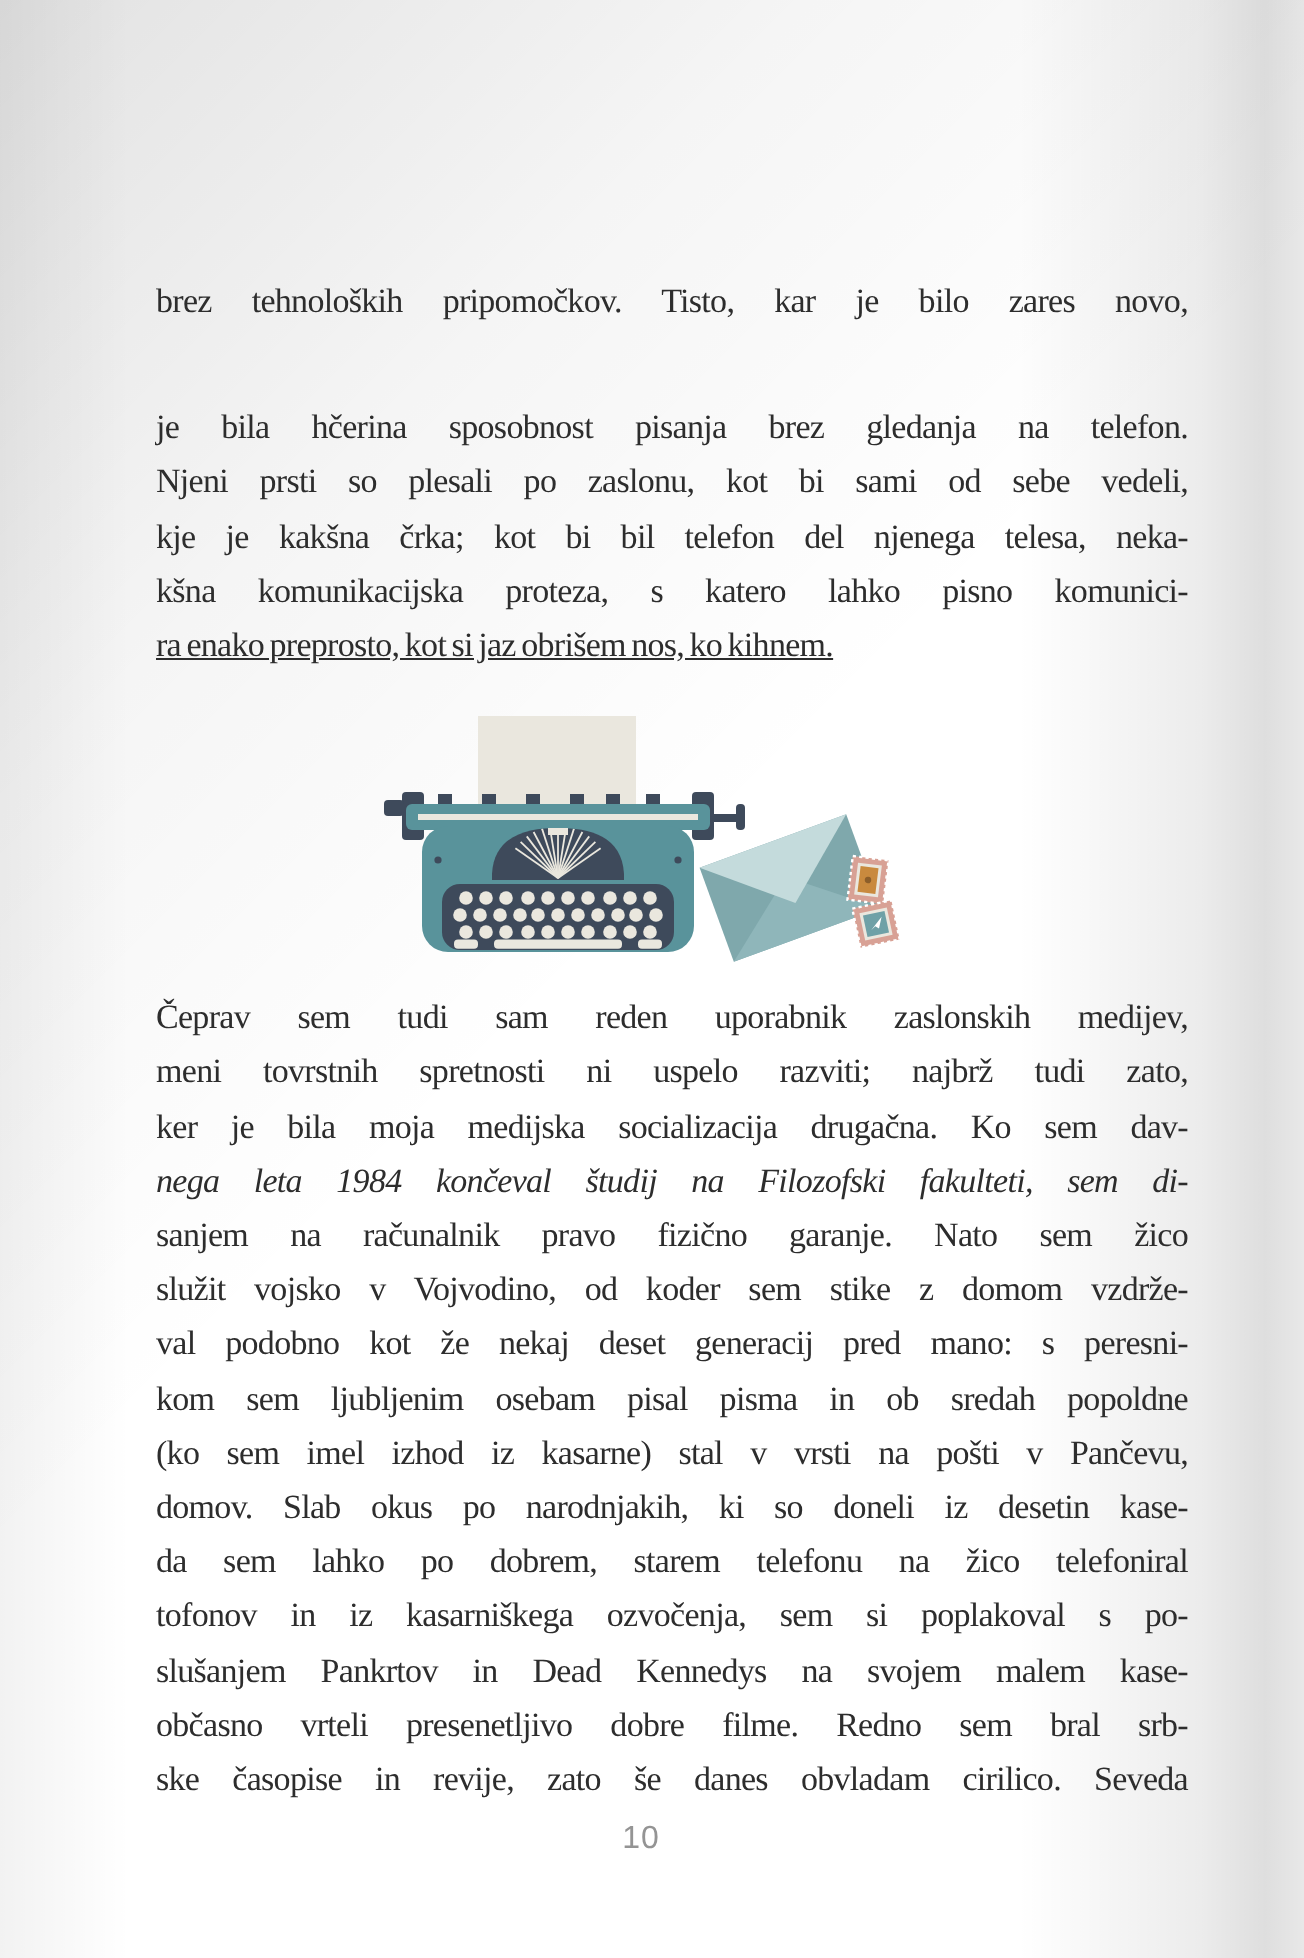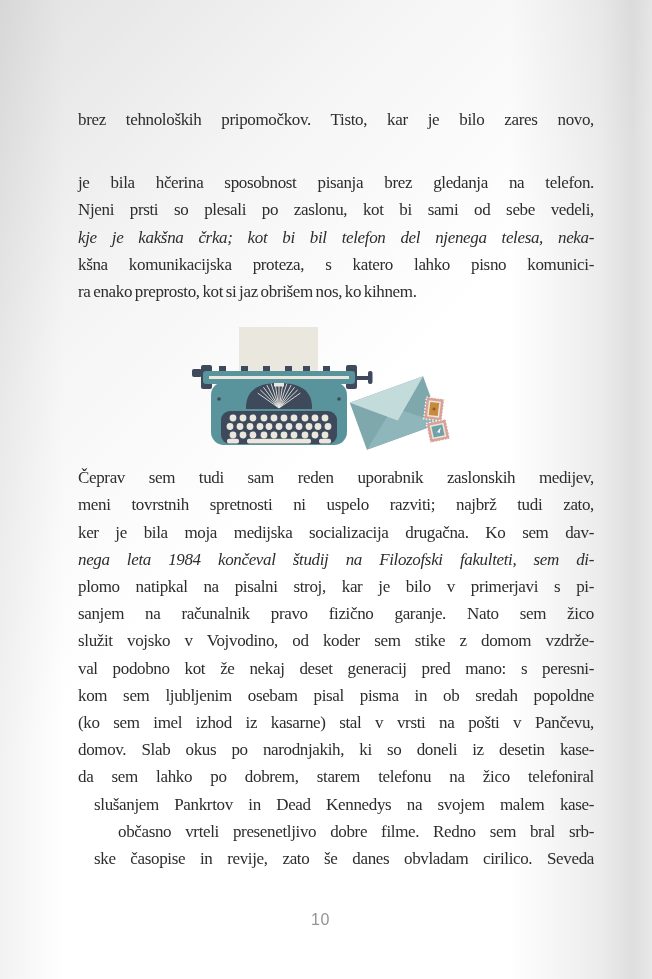--- a/index.html
+++ b/index.html
@@ -30,20 +30,21 @@
     line-height: 27.2px;
     color: #2d2d2d;
     letter-spacing: -0.35px;
     word-spacing: -1.2px;
     text-align: justify;
     text-align-last: justify;
     white-space: normal;
   }
   .para .line.line-last {
     text-align-last: left;
+    text-decoration: underline;
   }
 
   .illustration {
     width: 290px;
     height: 135px;
     margin: 14px auto 10px auto;
   }
   .illustration svg { display: block; }
 
   .page-number {
@@ -58,24 +59,24 @@
   }
 </style>
 </head>
 <body>
 
 <div class="page">
 
   <div class="text-block">
 
     <div class="para">
-        <div class="line" style="color: rgb(45, 45, 45);">brez tehnoloških pripomočkov. Tisto, kar je bilo zares novo,</div>
+        <div class="line" style="color: rgb(45, 45, 45); margin-top: 31px;">brez tehnoloških pripomočkov. Tisto, kar je bilo zares novo,</div>
         <div class="line" style="color: rgb(45, 45, 45); margin-top: 36px;">je bila hčerina sposobnost pisanja brez gledanja na telefon.</div>
         <div class="line" style="color: rgb(45, 45, 45);">Njeni prsti so plesali po zaslonu, kot bi sami od sebe vedeli,</div>
-        <div class="line" style="color: rgb(45, 45, 45); font-style: italic;">kje je kakšna črka; kot bi bil telefon del njenega telesa, neka-</div>
+        <div class="line" style="color: rgb(45, 45, 45);">kje je kakšna črka; kot bi bil telefon del njenega telesa, neka-</div>
         <div class="line" style="color: rgb(45, 45, 45);">kšna komunikacijska proteza, s katero lahko pisno komunici-</div>
         <div class="line line-last" style="color: rgb(45, 45, 45);">ra enako preprosto, kot si jaz obrišem nos, ko kihnem.</div>
       </div>
 
     <div class="illustration">
       <svg width="290" height="135" viewBox="0 0 290 135" xmlns="http://www.w3.org/2000/svg">
         <defs>
           <clipPath id="fanclip">
             <path d="M55,87 C56,68 72,64 88,64 C104,64 120,68 121,87 L121,90 L55,90 Z"></path>
           </clipPath>
@@ -187,30 +188,30 @@
           <path d="M -3,2.5 L 3.5,-3 L 1,2.5 L -0.6,1 Z" fill="#FFFFFF"></path>
         </g>
       </svg>
     </div>
 
     <div class="para">
         <div class="line" style="color: rgb(45, 45, 45);">Čeprav sem tudi sam reden uporabnik zaslonskih medijev,</div>
         <div class="line" style="color: rgb(45, 45, 45);">meni tovrstnih spretnosti ni uspelo razviti; najbrž tudi zato,</div>
         <div class="line" style="color: rgb(45, 45, 45);">ker je bila moja medijska socializacija drugačna. Ko sem dav-</div>
         <div class="line" style="color: rgb(45, 45, 45); font-style: italic;">nega leta 1984 končeval študij na Filozofski fakulteti, sem di-</div>
-        <div class="line" style="color: rgb(45, 45, 45);">plomo natipkal na pisalni stroj, kar je bilo v primerjavi s pi-</div>
         <div class="line" style="color: rgb(45, 45, 45);">sanjem na računalnik pravo fizično garanje. Nato sem žico</div>
         <div class="line" style="color: rgb(45, 45, 45);">služit vojsko v Vojvodino, od koder sem stike z domom vzdrže-</div>
         <div class="line" style="color: rgb(45, 45, 45);">val podobno kot že nekaj deset generacij pred mano: s peresni-</div>
         <div class="line" style="color: rgb(45, 45, 45);">kom sem ljubljenim osebam pisal pisma in ob sredah popoldne</div>
         <div class="line" style="color: rgb(45, 45, 45);">(ko sem imel izhod iz kasarne) stal v vrsti na pošti v Pančevu,</div>
         <div class="line" style="color: rgb(45, 45, 45);">domov. Slab okus po narodnjakih, ki so doneli iz desetin kase-</div>
         <div class="line" style="color: rgb(45, 45, 45);">da sem lahko po dobrem, starem telefonu na žico telefoniral</div>
-        <div class="line" style="color: rgb(45, 45, 45); margin-left: 16px;">slušanjem Pankrtov in Dead Kennedys na svojem malem kase-</div>
-        <div class="line" style="color: rgb(45, 45, 45); margin-left: 40px;">občasno vrteli presenetljivo dobre filme. Redno sem bral srb-</div>
-        <div class="line" style="color: rgb(45, 45, 45); margin-left: 16px;">ske časopise in revije, zato še danes obvladam cirilico. Seveda</div>
+        <div class="line" style="color: rgb(45, 45, 45);">tofonov in iz kasarniškega ozvočenja, sem si poplakoval s po-</div>
+        <div class="line" style="color: rgb(45, 45, 45);">slušanjem Pankrtov in Dead Kennedys na svojem malem kase-</div>
+        <div class="line" style="color: rgb(45, 45, 45);">občasno vrteli presenetljivo dobre filme. Redno sem bral srb-</div>
+        <div class="line" style="color: rgb(45, 45, 45);">ske časopise in revije, zato še danes obvladam cirilico. Seveda</div>
       </div>
 
   </div>
 
   <div class="page-number" style="color: rgb(148, 148, 148);">10</div>
 
 </div>
 
 </body></html>

